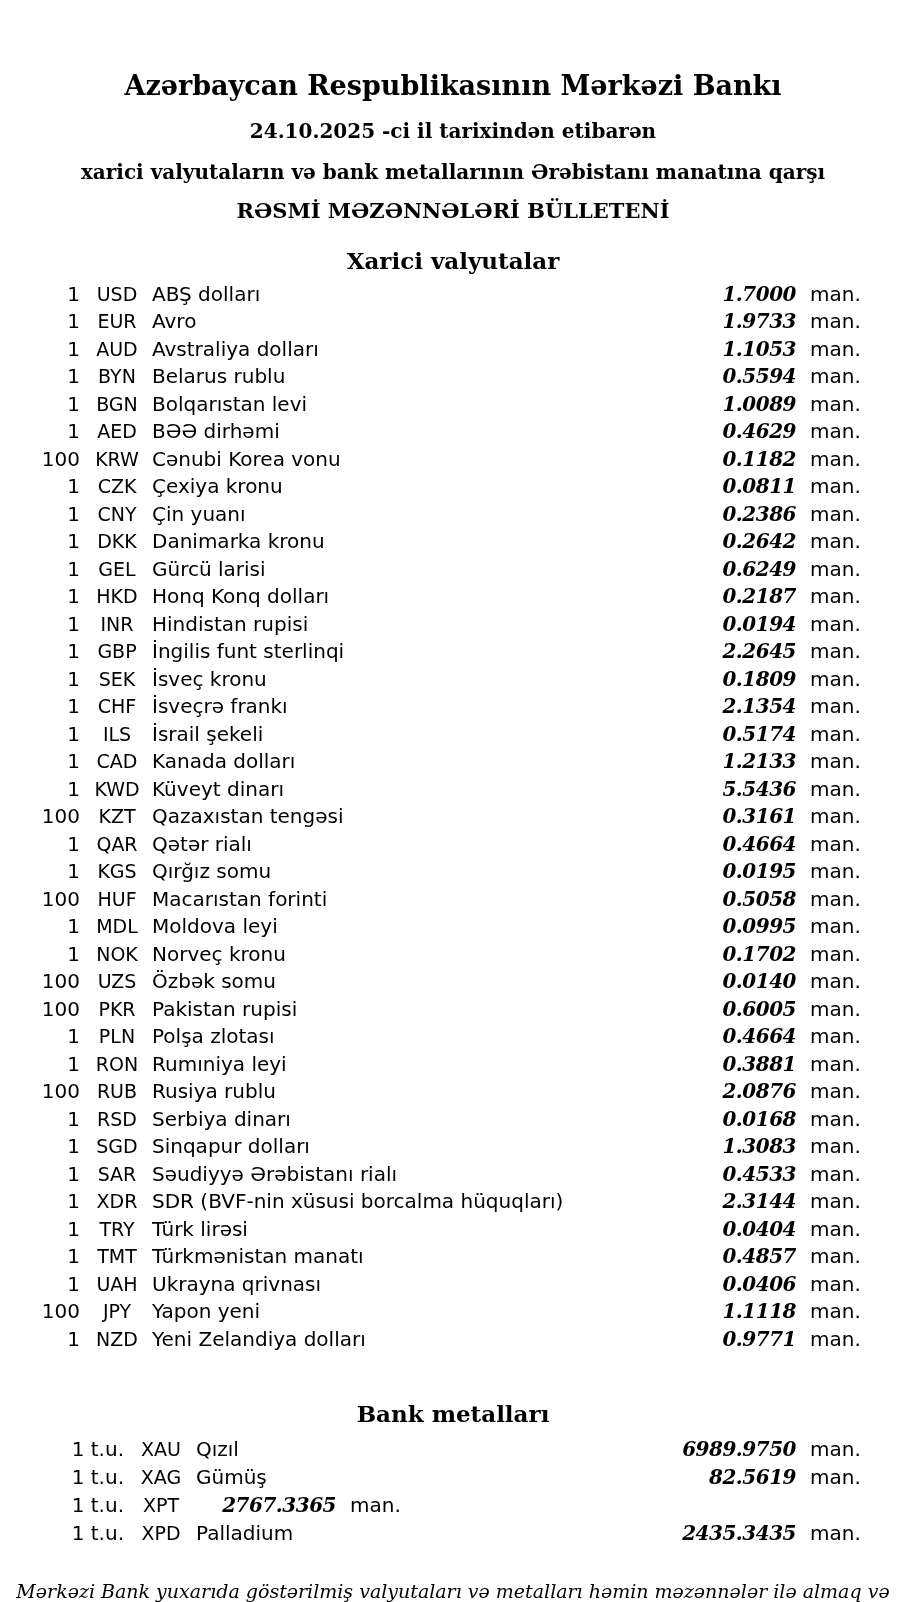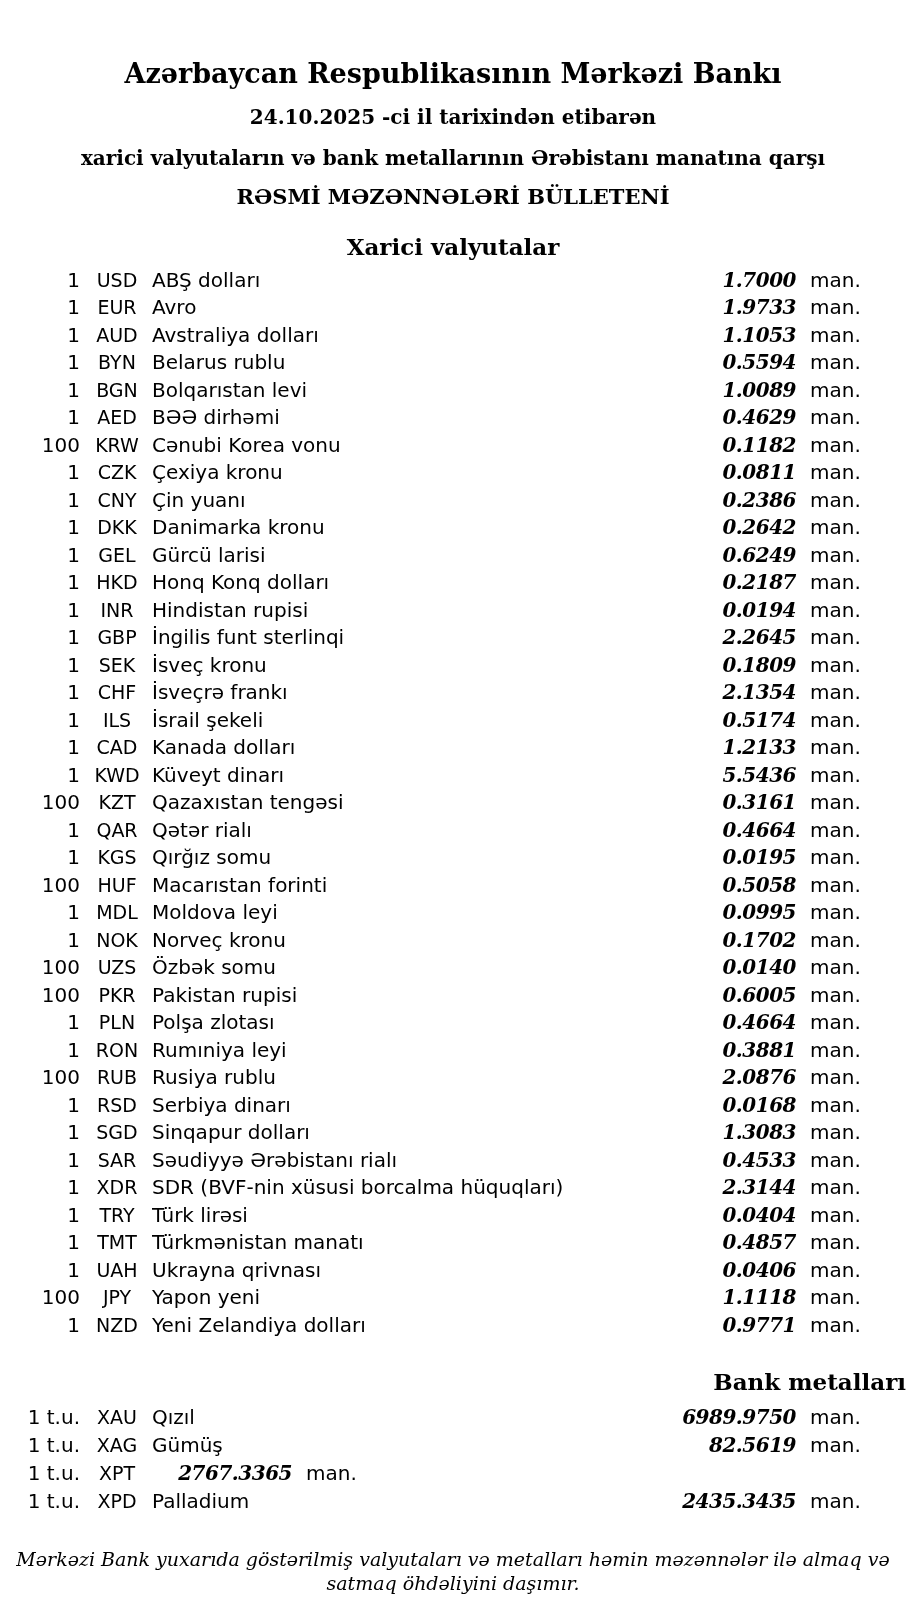--- a/index.html
+++ b/index.html
@@ -8,21 +8,21 @@
     height: 1602px;
     background: #ffffff;
     color: #000000;
     font-family: "DejaVu Sans", sans-serif;
     overflow: hidden;
   }
   .page { width: 906px; height: 1602px; position: relative; }
 
   
   .bank-title {
-    margin: 4px;
+    margin: 16px;
     padding-top: 54px;
     text-align: center;
     font-family: "DejaVu Serif", "Liberation Serif", serif;
     font-weight: 700;
     font-size: 27px;
     line-height: 32px;
   }
   .hline {
     text-align: center;
     font-family: "DejaVu Serif", "Liberation Serif", serif;
@@ -35,35 +35,35 @@
 
   
   .section-title {
     text-align: center;
     font-family: "DejaVu Serif", "Liberation Serif", serif;
     font-weight: 700;
     font-size: 23px;
     line-height: 25px;
   }
   .section-title.currencies { margin-top: 24px; }
-  .section-title.metals     { margin-top: 30px; text-align: right; }
+  .section-title.metals     { margin-top: 48px; }
 
   
   #currency-table { margin-top: 7px; }
   #metals-table   { margin-top: 9px; }
 
   .row {
     display: flex;
     align-items: center;
     height: 27.5px;
     padding-right: 40px;
     font-size: 20px;
     white-space: nowrap;
   }
-  #metals-table .row { height: 28px; }
+  #metals-table .row { height: 28px; padding-left: 44px; }
 
   .qty  { width: 80px; text-align: right; }
   .code { width: 50px; margin-left: 12px; text-align: center; font-size: 19px; }
   .name { flex: 1; margin-left: 10px; overflow: hidden; }
   .rate {
     width: 150px;
     text-align: right;
     font-family: "DejaVu Serif", "Liberation Serif", serif;
     font-weight: 700;
     font-style: italic;

